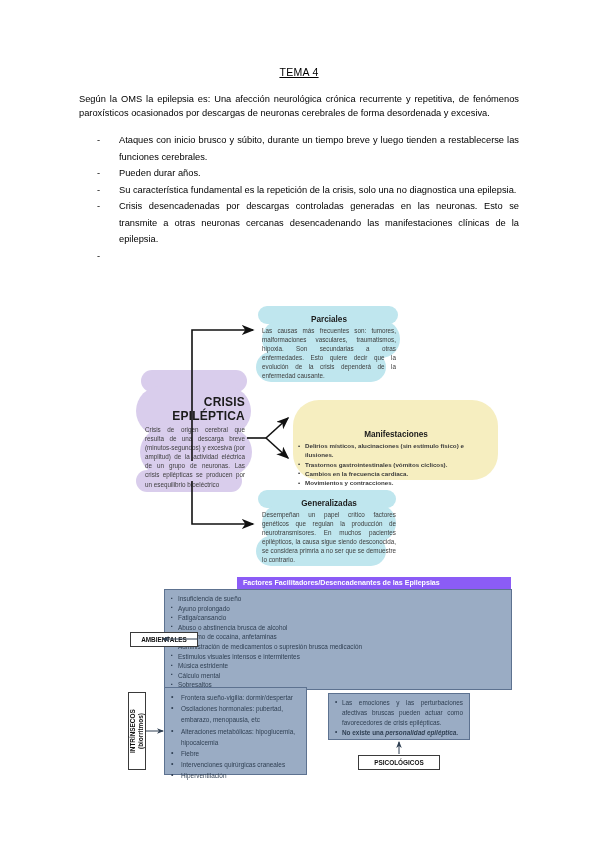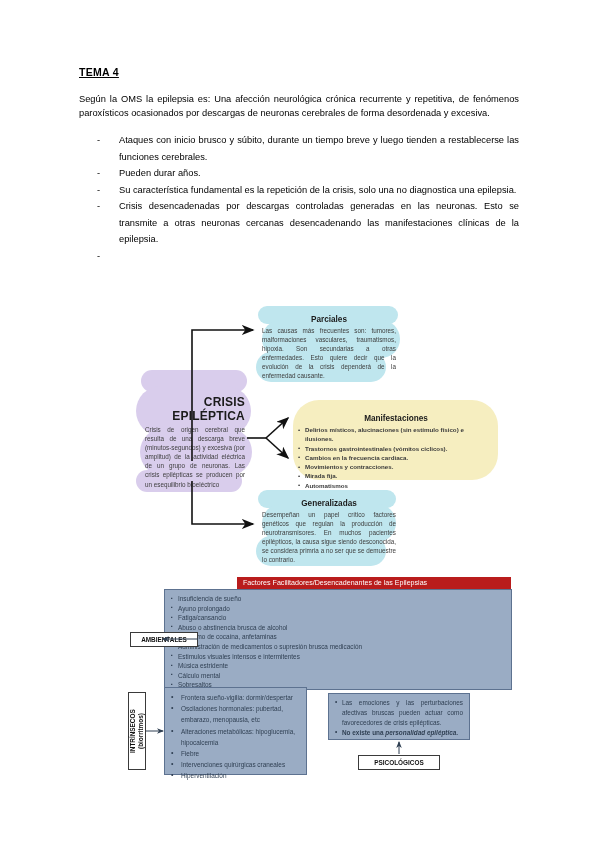--- a/index.html
+++ b/index.html
@@ -21,21 +21,22 @@
   }
 
   
   .doc {
     position: absolute;
     left: 79px;
     top: 66px;
     width: 440px;
   }
   .doc-title {
-    font-weight: bold;
+    text-align: center;
+    font-weight: normal;
     font-size: 10.5px;
     letter-spacing: 0.3px;
     text-decoration: underline;
     color: #000;
     margin: 0 0 14px 0;
   }
   .doc-para {
     font-size: 9.3px;
     line-height: 14px;
     text-align: justify;
@@ -139,23 +140,23 @@
     top: 572px;
     width: 599px;
     height: 230px;
   }
   .green-header {
     position: absolute;
     left: 237px;
     top: 5px;
     width: 274px;
     height: 13px;
-    background: #b91c1c;
+    background: #8b5cf6;
     color: #ffffff;
-    font-weight: normal;
+    font-weight: bold;
     font-size: 7.1px;
     line-height: 13px;
     padding-left: 6px;
     box-sizing: border-box;
     white-space: nowrap;
   }
   .grey-panel {
     position: absolute;
     background: #9aacc4;
     border: 1px solid #5d7290;
@@ -261,21 +262,21 @@
     <div class="blob purple" style="left:136px; top:90px; width:115px; height:50px;"></div>
     <div class="blob purple" style="left:140px; top:132px; width:112px; height:48px;"></div>
     <div class="blob purple" style="left:136px; top:174px; width:106px; height:22px;"></div>
 
     <div class="nodebox" style="left:145px; top:89px; width:100px;">
       <div class="node-title left">CRISIS EPILÉPTICA</div>
       <p class="node-body">Crisis de origen cerebral que resulta de una descarga breve (minutos-segundos) y excesiva (por amplitud) de la actividad eléctrica de un grupo de neuronas. Las crisis epilépticas se producen por un esequilibrio bioeléctrico</p>
     </div>
 
     <div class="blob yellow" style="left:293px; top:104px; width:205px; height:80px;"></div>
-    <div class="nodebox" style="left:298px; top:108px; width:196px;">
+    <div class="nodebox" style="left:298px; top:124px; width:196px;">
       <div class="node-title">Manifestaciones</div>
       <ul class="node-body bullets">
         <li>Delirios místicos, alucinaciones (sin estímulo físico) e ilusiones.</li>
         <li>Trastornos gastrointestinales (vómitos cíclicos).</li>
         <li>Cambios en la frecuencia cardiaca.</li>
         <li>Movimientos y contracciones.</li>
         <li>Mirada fija.</li>
         <li>Automatismos</li>
       </ul>
     </div>

